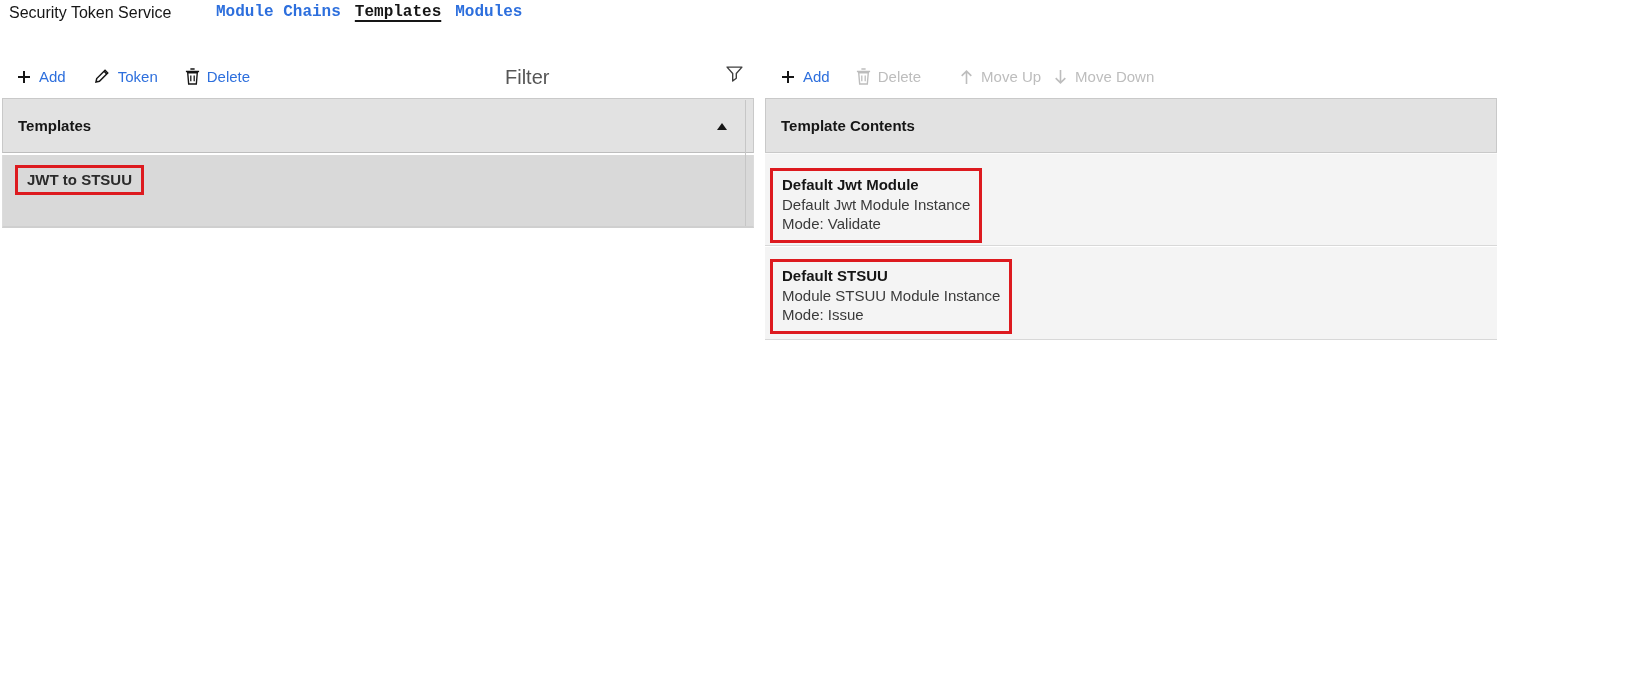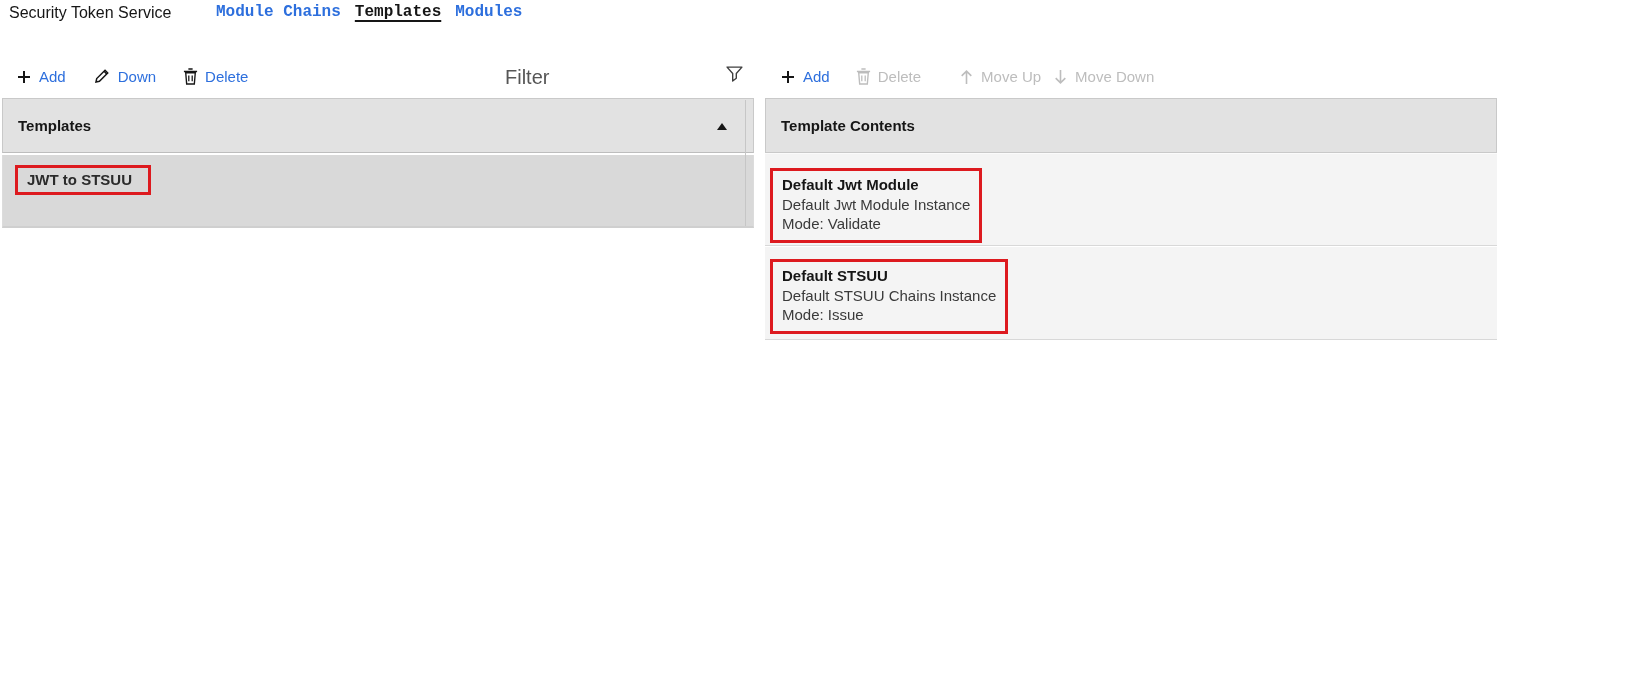--- a/index.html
+++ b/index.html
@@ -31,21 +31,21 @@
   .panel-header{height:55px;background:#e2e2e2;border:1px solid #c9c9c9;box-sizing:border-box;
     display:flex;align-items:center;padding-left:15px;font-size:15px;font-weight:bold;color:#161616;position:relative;cursor:pointer;}
   .left-panel{position:absolute;left:2px;top:98px;width:752px;}
   .left-panel .panel-header{border-bottom:1px solid #bdbdbd;}
   .sort-asc{position:absolute;right:26px;top:24px;width:0;height:0;
     border-left:5px solid transparent;border-right:5px solid transparent;border-bottom:7px solid #161616;}
   .left-list{margin-top:2px;height:73px;background:#d9d9d9;border-bottom:2px solid #cfcfcf;
     border-left:1px solid #dcdcdc;border-right:1px solid #dcdcdc;box-sizing:border-box;cursor:pointer;}
   .scroll-line{position:absolute;right:8px;top:2px;width:1px;height:126px;background:#c6c6c6;}
   .hl-box{display:inline-block;border:3px solid #dd1a1f;background:transparent;}
-  .left-row-box{margin:10px 0 0 12px;padding:3px 16px 4px 9px;font-size:15px;font-weight:bold;color:#2b2b2b;}
+  .left-row-box{margin:10px 0 0 12px;padding:3px 9px 4px 9px;font-size:15px;font-weight:bold;color:#2b2b2b;}
   .right-panel{position:absolute;left:765px;top:98px;width:732px;}
   .right-panel .content-row{background:#f4f4f4;border-bottom:1px solid #d8d8d8;box-sizing:border-box;
     padding:14px 0 16px 5px;cursor:pointer;}
   .right-panel .row-1{height:93px;border-top:1px solid #fbfbfb;}
   .right-panel .row-2{height:94px;border-top:1px solid #ffffff;padding-top:12px;}
   .content-box{padding:4px 9px 6px 9px;font-size:15px;line-height:19.5px;}
   .content-box .row-title{font-weight:bold;color:#161616;}
   .content-box .row-line{color:#3a3a3a;}
   svg{display:block;}
 </style>
@@ -68,21 +68,21 @@
     </span>
     <span class="lbl">Add</span>
   </div>
   <div class="toolbar-item">
     <span class="ic">
       <svg width="18" height="18" viewBox="0 0 16 16">
           <path d="M2.6 13.4l.7-3.1 7.4-7.4 2.4 2.4-7.4 7.4-3.1.7z" fill="none" stroke="currentColor" stroke-width="1.3"></path>
           <path d="M9.8 3.8l2.4 2.4" stroke="currentColor" stroke-width="1.3"></path>
         </svg>
     </span>
-    <span class="lbl">Down</span>
+    <span class="lbl">Token</span>
   </div>
   <div class="toolbar-item">
     <span class="ic">
       <svg width="15" height="17" viewBox="0 0 14 16">
           <path d="M2.5 4.5h9l-.9 10.5H3.4L2.5 4.5z" fill="none" stroke="currentColor" stroke-width="1.3"></path>
           <path d="M.8 3.2h12.4M5 1h4" stroke="currentColor" stroke-width="1.4" fill="none"></path>
           <path d="M5.4 7v5.5M8.6 7v5.5" stroke="currentColor" stroke-width="1.2" fill="none"></path>
         </svg>
     </span>
     <span class="lbl">Delete</span>
@@ -152,17 +152,17 @@
   <div class="content-row row-1">
     <div class="hl-box content-box">
       <div class="row-title">Default Jwt Module</div>
       <div class="row-line">Default Jwt Module Instance</div>
       <div class="row-line">Mode: Validate</div>
     </div>
   </div>
   <div class="content-row row-2">
     <div class="hl-box content-box">
       <div class="row-title">Default STSUU</div>
-      <div class="row-line">Default STSUU Chains Instance</div>
+      <div class="row-line">Module STSUU Module Instance</div>
       <div class="row-line">Mode: Issue</div>
     </div>
   </div>
 </div>
 
 </body></html>

